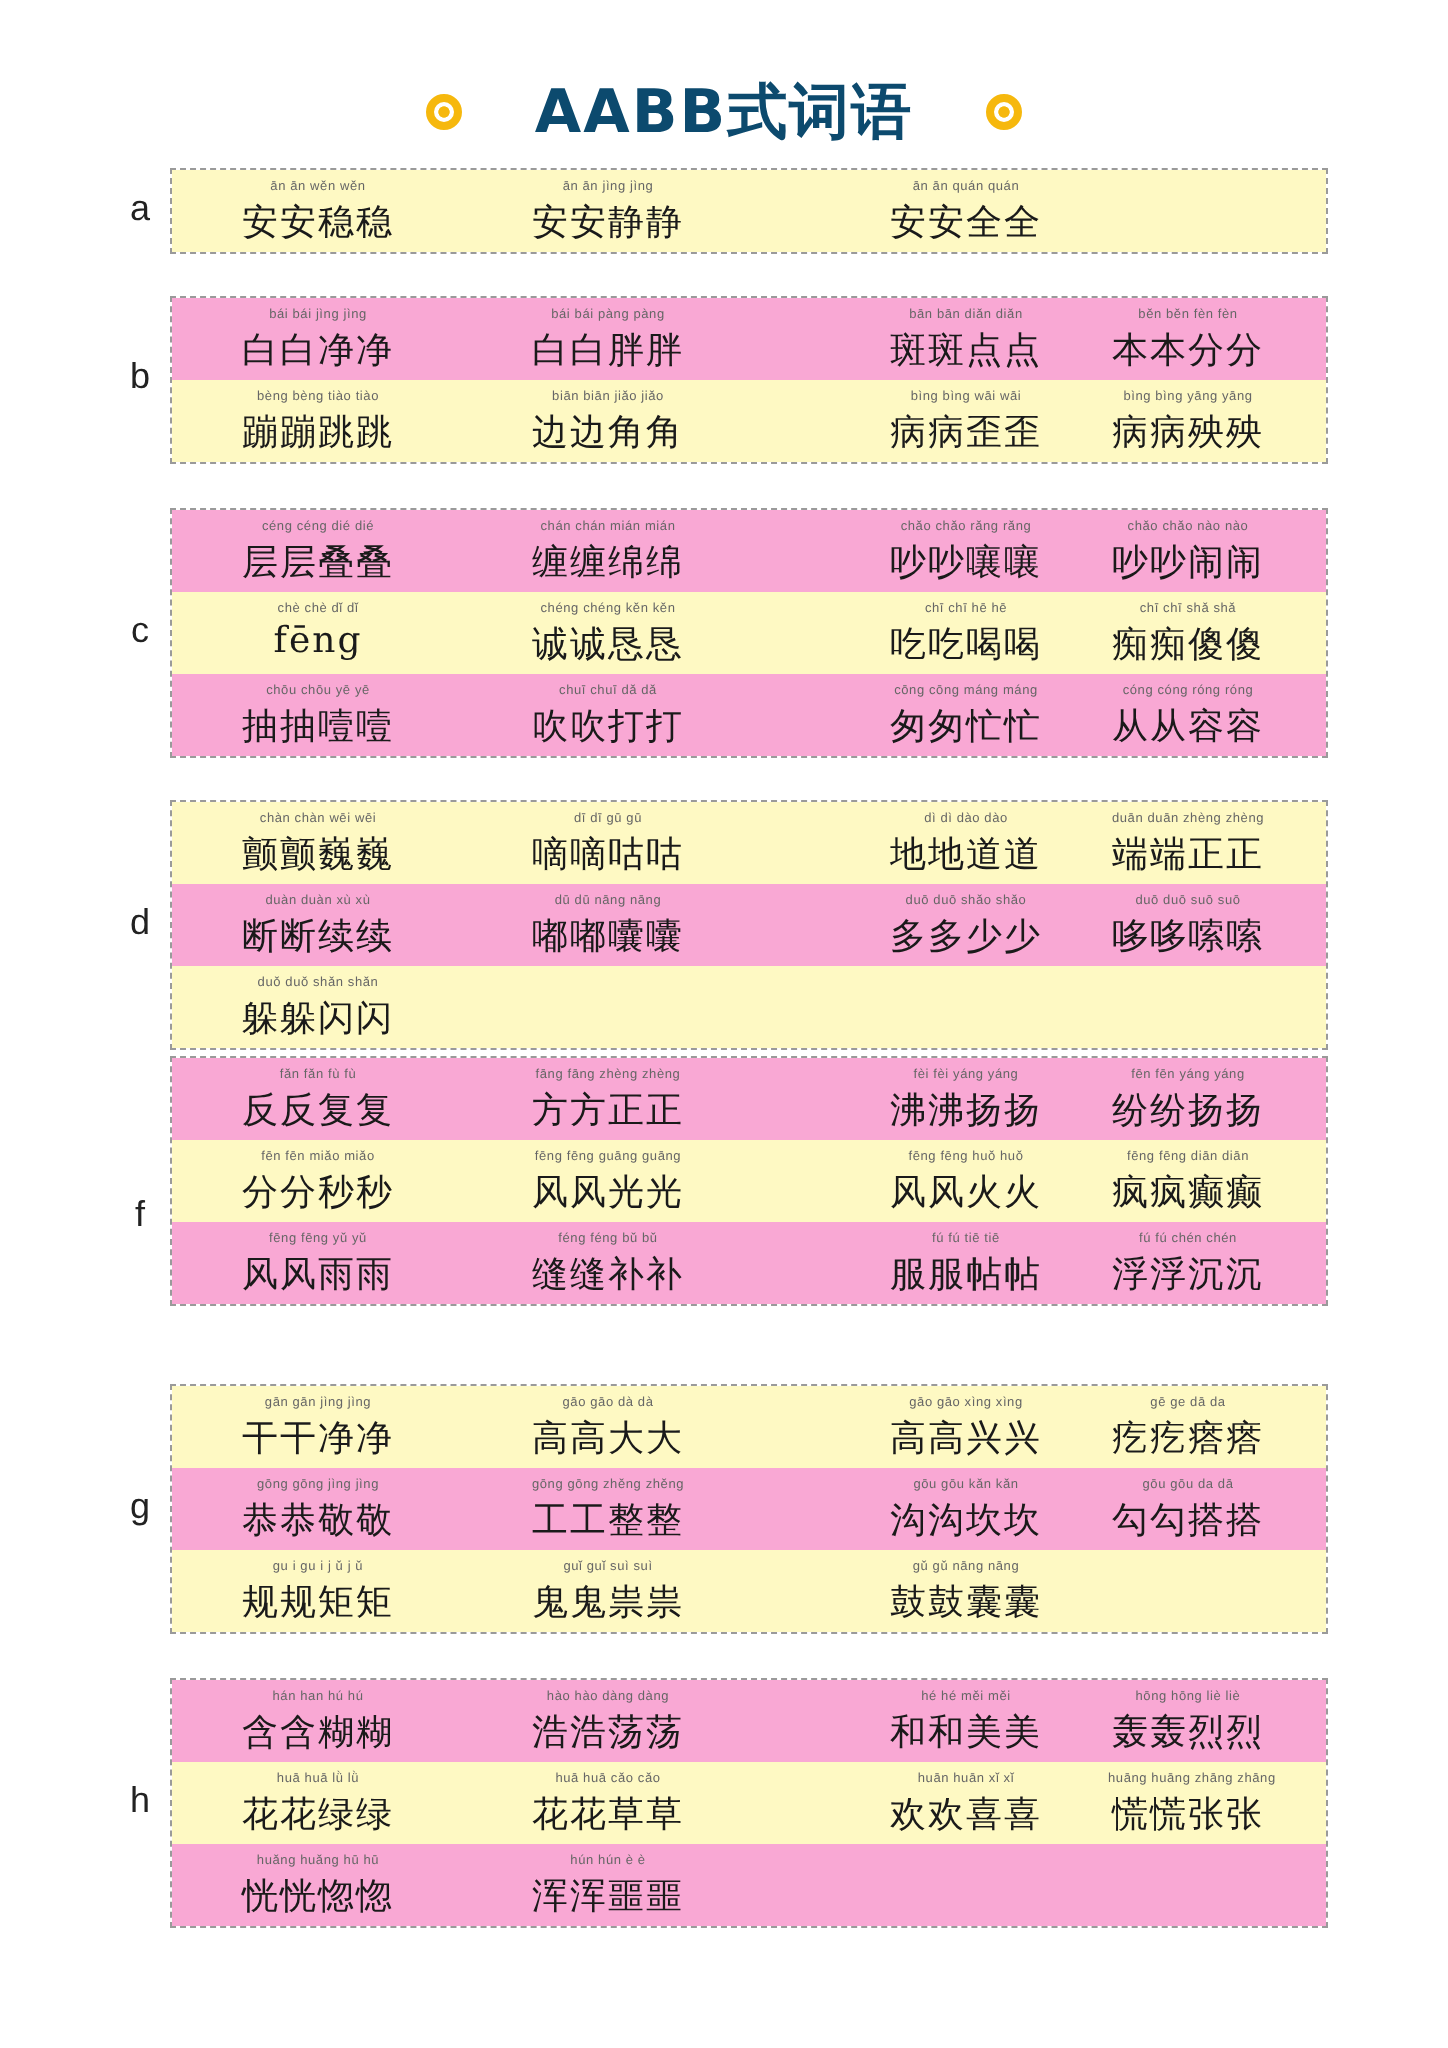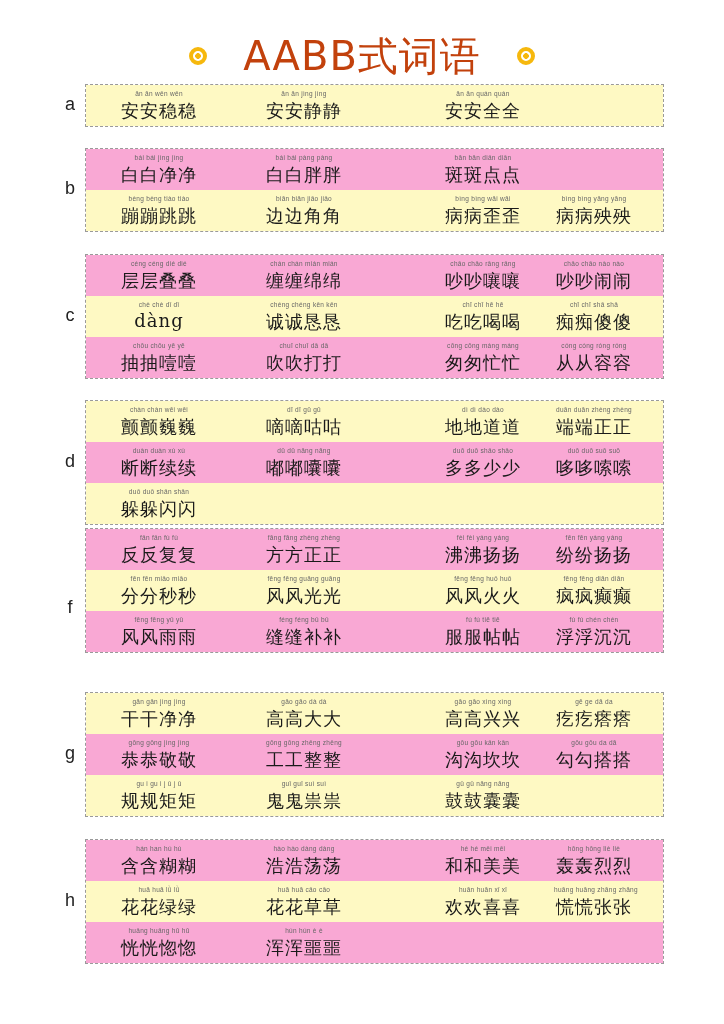--- a/index.html
+++ b/index.html
@@ -1,21 +1,21 @@
 <!DOCTYPE html>
 <html><head>
   <meta charset="utf-8">
   <style>
     html, body { margin: 0; padding: 0; background: #ffffff; }
     body { width: 724px; height: 1024px; position: relative; overflow: hidden;
            font-family: "DejaVu Sans", sans-serif; }
     .title-wrap { position: absolute; top: 34px; left: 0; width: 724px; height: 44px;
                   display: flex; align-items: center; justify-content: center; }
-    .title { font-family: "DejaVu Sans", sans-serif; font-weight: normal; font-size: 40px;
-             color: #c2410c; letter-spacing: 1px; margin: 0 36px; }
+    .title { font-family: "DejaVu Sans", sans-serif; font-weight: bold; font-size: 30px;
+             color: #0c4a6e; letter-spacing: 1px; margin: 0 36px; }
     .deco { width: 18px; height: 18px; border: 4px solid #f6b80d; border-radius: 50%;
             position: relative; box-sizing: border-box; }
     .deco::before, .deco::after { content: ""; position: absolute; width: 26px; height: 26px;
             left: -8px; top: -8px; box-sizing: border-box;
             background:
               radial-gradient(circle, #f6b80d 2.5px, transparent 3px) 0 0 / 26px 26px no-repeat; }
     .section { position: absolute; left: 85px; width: 579px;
                border: 1px dashed #9a9a9a; box-sizing: border-box; }
     .sec-label { position: absolute; left: 62px; font-family: "Liberation Sans", sans-serif;
                  font-size: 18px; color: #222; width: 16px; text-align: center; }
@@ -66,20 +66,24 @@
           <div class="hz">白白净净</div>
         </div>
         <div class="word c1">
           <div class="py">bái  bái  pàng  pàng</div>
           <div class="hz">白白胖胖</div>
         </div>
         <div class="word c2">
           <div class="py">bān  bān  diǎn  diǎn</div>
           <div class="hz">斑斑点点</div>
         </div>
+        <div class="word c3">
+          <div class="py">běn  běn  fèn  fèn</div>
+          <div class="hz">本本分分</div>
+        </div>
       </div>
       <div class="row green">
         <div class="word c0">
           <div class="py">bèng  bèng  tiào  tiào</div>
           <div class="hz">蹦蹦跳跳</div>
         </div>
         <div class="word c1">
           <div class="py">biān  biān  jiǎo  jiǎo</div>
           <div class="hz">边边角角</div>
         </div>
@@ -109,21 +113,21 @@
           <div class="hz">吵吵嚷嚷</div>
         </div>
         <div class="word c3">
           <div class="py">chǎo  chǎo  nào  nào</div>
           <div class="hz">吵吵闹闹</div>
         </div>
       </div>
       <div class="row green">
         <div class="word c0">
           <div class="py">chè  chè  dǐ  dǐ</div>
-          <div class="hz">dàng</div>
+          <div class="hz">fēng</div>
         </div>
         <div class="word c1">
           <div class="py">chéng  chéng  kěn  kěn</div>
           <div class="hz">诚诚恳恳</div>
         </div>
         <div class="word c2">
           <div class="py">chī  chī  hē  hē</div>
           <div class="hz">吃吃喝喝</div>
         </div>
         <div class="word c3">

